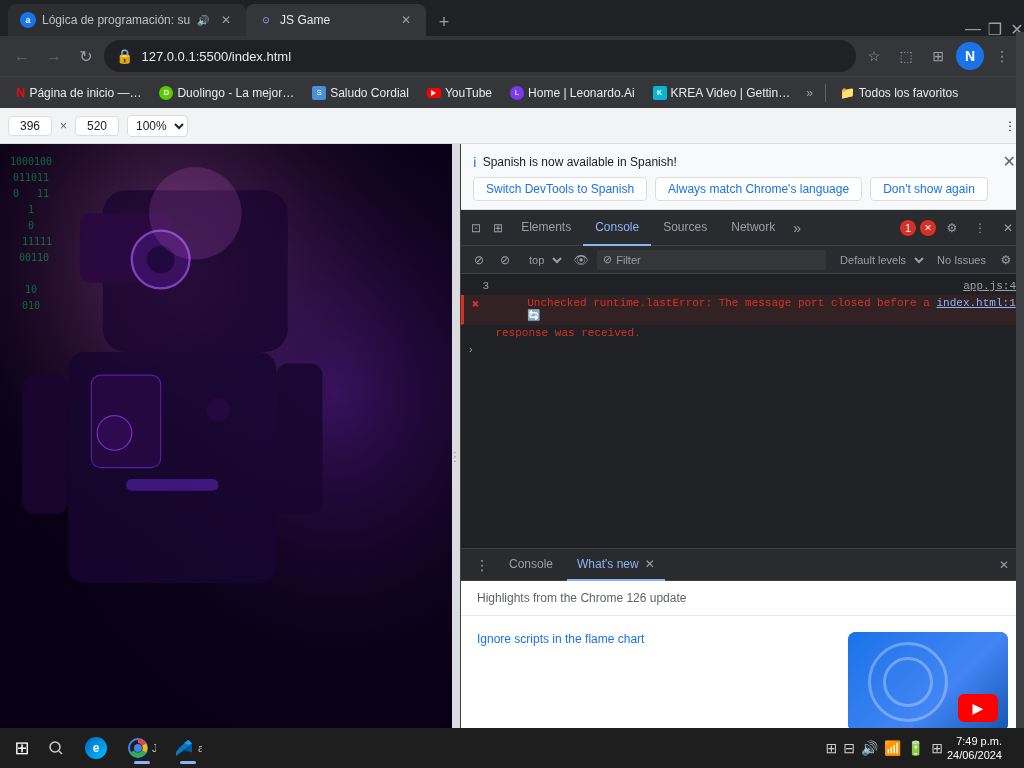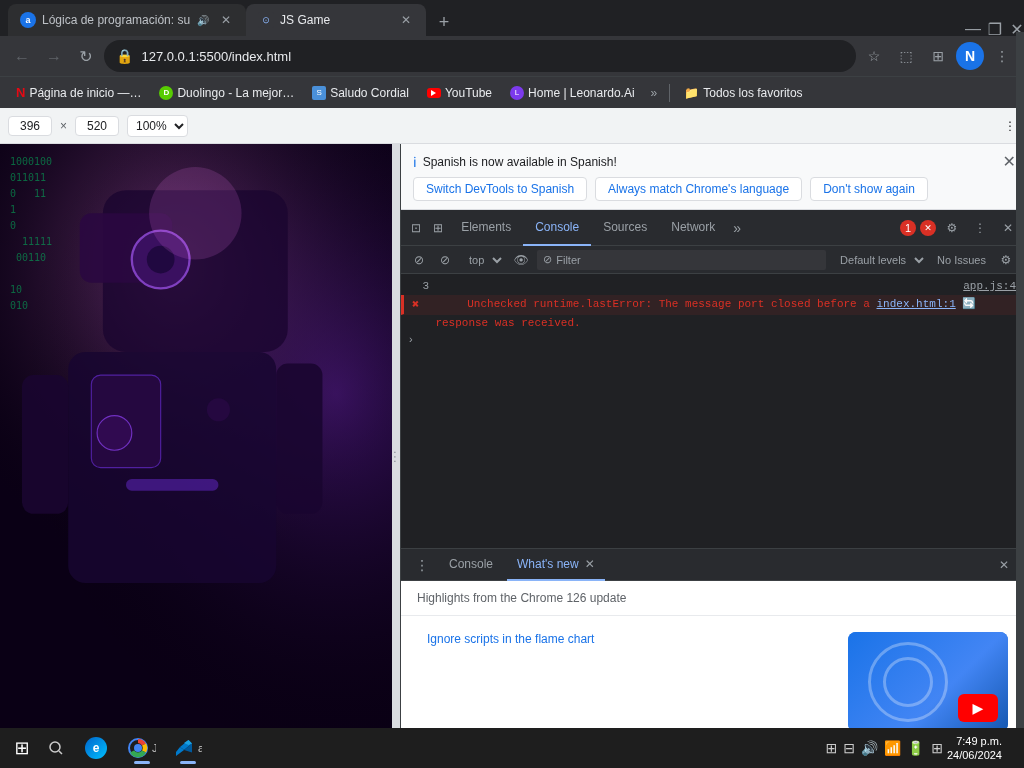--- a/index.html
+++ b/index.html
@@ -207,25 +207,26 @@
 
     
     .content-row {
       display: flex;
       flex: 1;
       overflow: hidden;
     }
 
     
     .page-preview {
-      width: 400px;
+      width: 460px;
       background: #1a1a2e;
       overflow: hidden;
       position: relative;
       flex-shrink: 0;
+      text-align: center;
     }
     .page-image {
       width: 100%;
       height: 100%;
       background: linear-gradient(135deg, #0d0d1a 0%, #1a0d2e 30%, #2d1b4e 50%, #1a1a2e 70%);
       position: relative;
       overflow: hidden;
     }
     .robot-figure {
       position: absolute;
@@ -549,21 +550,20 @@
       font-size: 12px;
       color: #202124;
       line-height: 1.5;
       margin-bottom: 8px;
     }
     .article-link {
       font-size: 12px;
       color: #1a73e8;
       cursor: pointer;
       font-weight: 500;
-      margin-left: 10px;
     }
     .article-image {
       width: 160px;
       height: 100px;
       border-radius: 8px;
       overflow: hidden;
       flex-shrink: 0;
       background: #1a73e8;
       display: flex;
       align-items: center;
@@ -746,20 +746,24 @@
       <div style="width:14px;height:14px;background:#4a90d9;border-radius:2px;display:flex;align-items:center;justify-content:center;font-size:8px;color:white;">S</div>
       <span>Saludo Cordial</span>
     </div>
     <div class="bookmark-item">
       <div class="favicon-youtube"></div>
       <span>YouTube</span>
     </div>
     <div class="bookmark-item">
       <div style="width:14px;height:14px;background:#7c3aed;border-radius:50%;display:flex;align-items:center;justify-content:center;font-size:8px;color:white;">L</div>
       <span>Home | Leonardo.Ai</span>
+    </div>
+    <div class="bookmark-item">
+      <div style="width:14px;height:14px;background:#06b6d4;border-radius:2px;display:flex;align-items:center;justify-content:center;font-size:7px;color:white;font-weight:bold;">K</div>
+      <span>KREA Video | Gettin…</span>
     </div>
     <div class="more-bookmarks">»</div>
     <div class="bookmark-divider"></div>
     <div class="bookmark-folder">
       <span>📁</span>
       <span>Todos los favoritos</span>
     </div>
   </div>
 
   <div class="responsive-toolbar">

